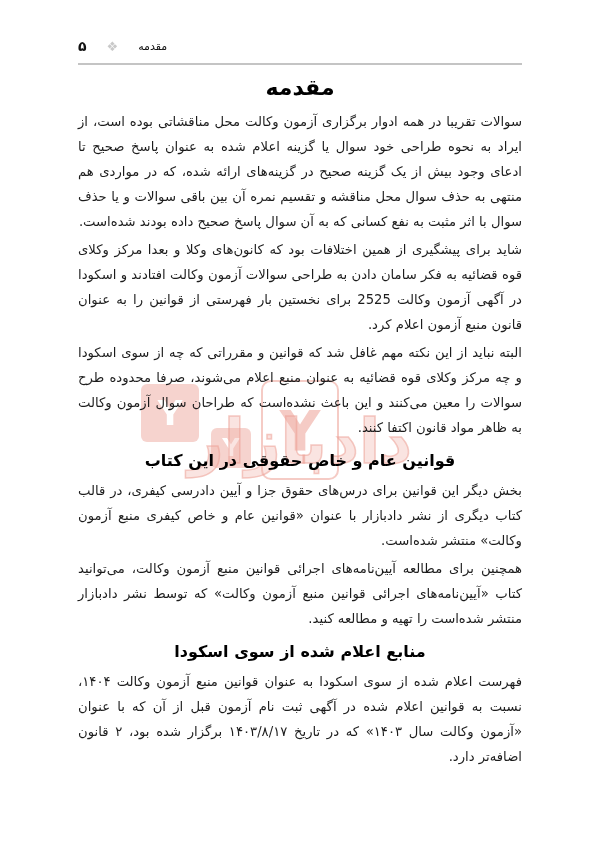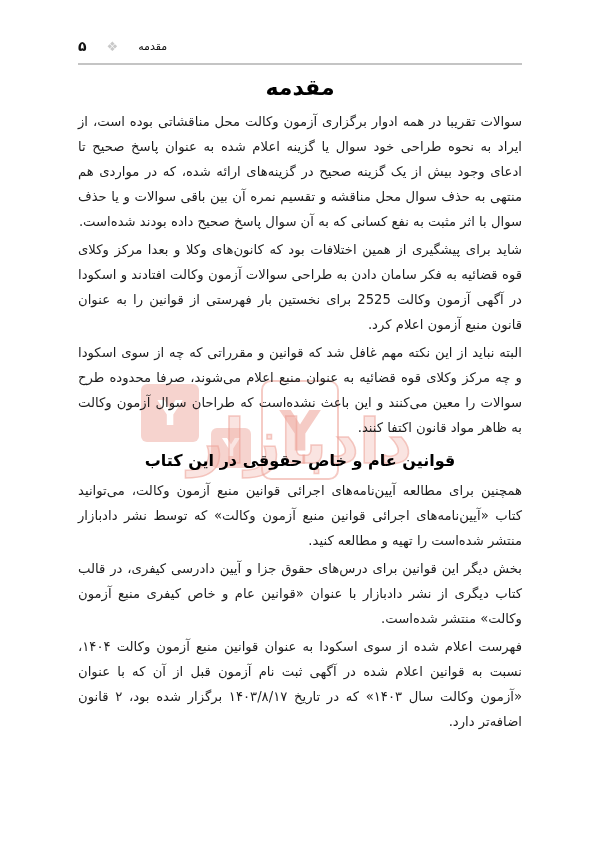--- a/index.html
+++ b/index.html
@@ -66,21 +66,22 @@
 
   <div class="content">
     <div class="doc-title">مقدمه</div>
 
     <div class="body">
       <p>سوالات تقریبا در همه ادوار برگزاری آزمون وکالت محل مناقشاتی بوده است، از ایراد به نحوه طراحی خود سوال یا گزینه اعلام شده به عنوان پاسخ صحیح تا ادعای وجود بیش از یک گزینه صحیح در گزینه‌های ارائه شده، که در مواردی هم منتهی به حذف سوال محل مناقشه و تقسیم نمره آن بین باقی سوالات و یا حذف سوال با اثر مثبت به نفع کسانی که به آن سوال پاسخ صحیح داده بودند شده‌است.</p>
       <p>شاید برای پیشگیری از همین اختلافات بود که کانون‌های وکلا و بعدا مرکز وکلای قوه قضائیه به فکر سامان دادن به طراحی سوالات آزمون وکالت افتادند و اسکودا در آگهی آزمون وکالت 2525 برای نخستین بار فهرستی از قوانین را به عنوان قانون منبع آزمون اعلام کرد.</p>
       <p>البته نباید از این نکته مهم غافل شد که قوانین و مقرراتی که چه از سوی اسکودا و چه مرکز وکلای قوه قضائیه به عنوان منبع اعلام می‌شوند، صرفا محدوده طرح سوالات را معین می‌کنند و این باعث نشده‌است که طراحان سوال آزمون وکالت به ظاهر مواد قانون اکتفا کنند.</p>
 
       <div class="sec-heading">قوانین عام و خاص حقوقی در این کتاب</div>
+      <p>بخش دیگر این قوانین برای درس‌های حقوق جزا و آیین دادرسی کیفری، در قالب کتاب دیگری از نشر دادبازار با عنوان «قوانین عام و خاص کیفری منبع آزمون وکالت» منتشر شده‌است.</p>
       <p>همچنین برای مطالعه آیین‌نامه‌های اجرائی قوانین منبع آزمون وکالت، می‌توانید کتاب «آیین‌نامه‌های اجرائی قوانین منبع آزمون وکالت» که توسط نشر دادبازار منتشر شده‌است را تهیه و مطالعه کنید.</p>
-      <p>بخش دیگر این قوانین برای درس‌های حقوق جزا و آیین دادرسی کیفری، در قالب کتاب دیگری از نشر دادبازار با عنوان «قوانین عام و خاص کیفری منبع آزمون وکالت» منتشر شده‌است.</p>
 
+      <div class="sec-heading">منابع اعلام شده از سوی اسکودا</div>
       <p>فهرست اعلام شده از سوی اسکودا به عنوان قوانین منبع آزمون وکالت ۱۴۰۴، نسبت به قوانین اعلام شده در آگهی ثبت نام آزمون قبل از آن که با عنوان «آزمون وکالت سال ۱۴۰۳» که در تاریخ ۱۴۰۳/۸/۱۷ برگزار شده بود، ۲ قانون اضافه‌تر دارد.</p>
 
     </div>
   </div>
 
 </div>
 
 </body></html>

